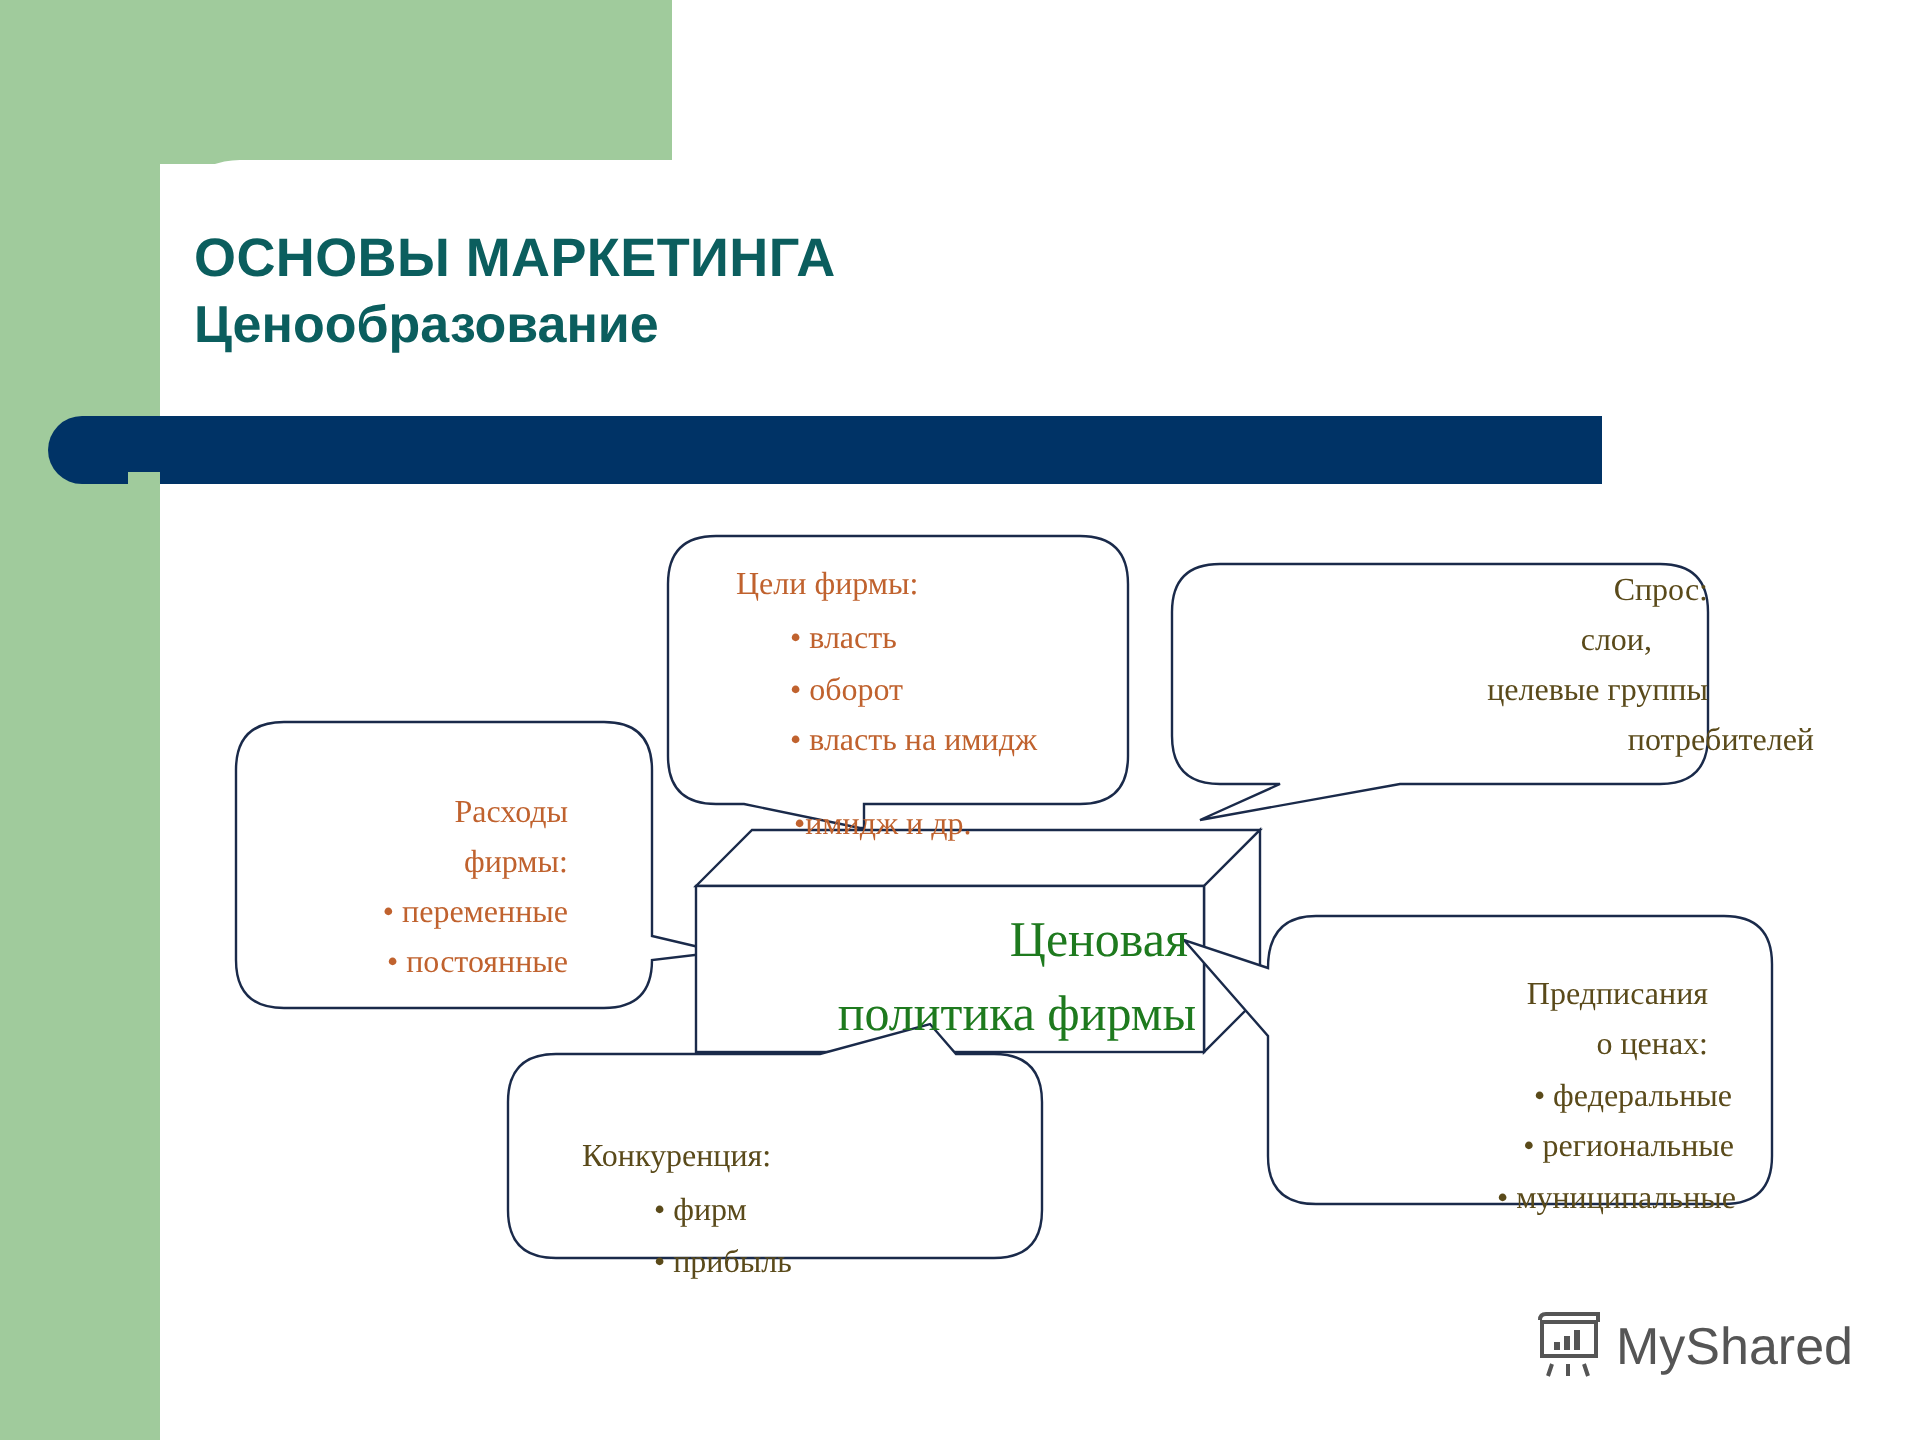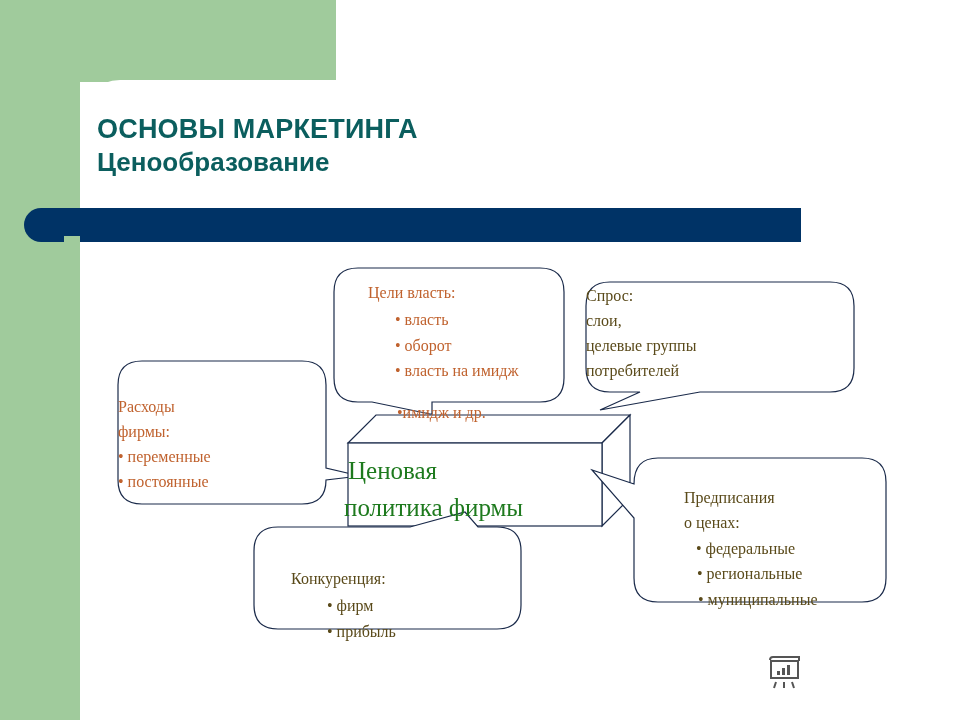--- a/index.html
+++ b/index.html
@@ -6,21 +6,21 @@
     body { width: 960px; height: 720px; position: relative; overflow: hidden; background: #ffffff; font-family: "Liberation Serif", serif; }
     .green-top { position: absolute; left: 0; top: 0; width: 336px; height: 82px; background: #a0cb9c; }
     .green-left { position: absolute; left: 0; top: 0; width: 80px; height: 720px; background: #a0cb9c; }
     .white-card { position: absolute; left: 80px; top: 80px; width: 880px; height: 640px; background: #ffffff; border-top-left-radius: 40px; }
     .title-block { position: absolute; left: 97px; top: 112px; font-family: "Liberation Sans", sans-serif; font-weight: bold; color: #0b5e5e; }
     .title-line1 { font-size: 27px; line-height: 34px; letter-spacing: 0.2px; }
     .title-line2 { font-size: 26px; line-height: 32px; }
     .bar { position: absolute; left: 24px; top: 208px; width: 777px; height: 34px; background: #003366; border-top-left-radius: 17px; border-bottom-left-radius: 17px; }
     .bar-notch { position: absolute; left: 64px; top: 236px; width: 16px; height: 6px; background: #a0cb9c; }
     svg.diagram { position: absolute; left: 0; top: 0; }
-    .txt { position: absolute; text-align: left; font-size: 16px; line-height: 25px; white-space: nowrap; }
+    .txt { position: absolute; text-align: right; font-size: 16px; line-height: 25px; white-space: nowrap; }
     .orange { color: #c0622e; }
     .olive { color: #5a4a1a; }
     .green { color: #1e7a1e; }
     .left-align { text-align: left; }
     .center-text { font-size: 25px; line-height: 35px; }
     .logo { position: absolute; left: 766px; top: 656px; display: flex; align-items: center; gap: 6px; color: #555; font-family: "Liberation Sans", sans-serif; font-size: 26px; }
   </style>
 </head>
 <body>
 
@@ -53,21 +53,21 @@
   </g>
 
   <g fill="#ffffff" stroke="#1a2a4a" stroke-width="1.2">
 
     <path d="M658,458 H862 Q886,458 886,482 V578 Q886,602 862,602 H658 Q634,602 634,578 V518 L592,470 L634,484 Q634,458 658,458 Z"></path>
 
     <path d="M278,527 H410 L465,512 L478,527 H497 Q521,527 521,551 V605 Q521,629 497,629 H278 Q254,629 254,605 V551 Q254,527 278,527 Z"></path>
   </g>
 </svg>
 
-<div class="txt orange left-align" style="left:368px; top:280px;">Цели власть:</div>
+<div class="txt orange left-align" style="left:368px; top:280px;">Цели фирмы:</div>
 <div class="txt orange left-align" style="left:395px; top:307px;">• власть</div>
 <div class="txt orange left-align" style="left:395px; top:333px;">• оборот</div>
 <div class="txt orange left-align" style="left:395px; top:358px;">• власть на имидж</div>
 <div class="txt orange left-align" style="left:397px; top:384px;margin-top:16px;">•имидж и др.</div>
 
 <div class="txt olive" style="left:586px; top:283px; width:268px;">Спрос:</div>
 <div class="txt olive" style="left:586px; top:308px; width:240px;">слои,</div>
 <div class="txt olive" style="left:586px; top:333px; width:268px;">целевые группы</div>
 <div class="txt olive" style="left:586px; top:358px; width:321px;">потребителей</div>
 
@@ -95,13 +95,14 @@
       <path d="M4,4 Q4,1 7,1 H33 V5"></path>
       <rect x="5" y="5" width="27" height="17"></rect>
       <path d="M10,26 L8,32 M18,26 V32 M26,26 L28,32"></path>
     </g>
     <g fill="#555">
       <rect x="11" y="15" width="3" height="4"></rect>
       <rect x="16" y="12" width="3" height="7"></rect>
       <rect x="21" y="9" width="3" height="10"></rect>
     </g>
   </svg>
+  <span>MyShared</span>
 </div>
 
 </body></html>

